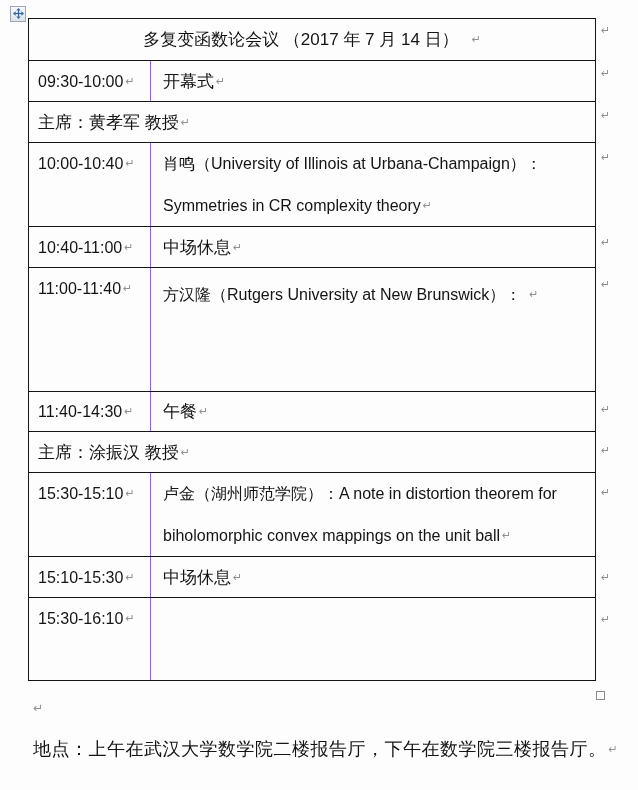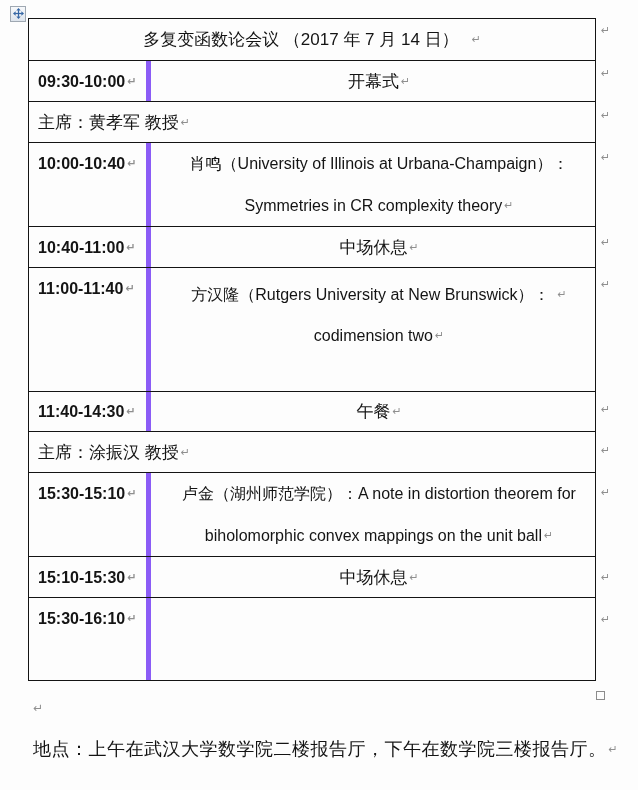--- a/index.html
+++ b/index.html
@@ -37,28 +37,27 @@
     font-size:17px; line-height:42px;
     white-space:nowrap;
   }
   .chair-cell {
     flex:1; padding-left:9px;
     font-size:17px; line-height:41px;
     white-space:nowrap;
   }
   .time-cell {
     flex:0 0 122px; width:122px;
-    border-right:5px solid #8b5cf6;
+    border-right:1px solid #8b5cf6;
     padding-left:9px;
     font-size:16px; line-height:42px;
     white-space:nowrap;
-    font-weight:bold;
   }
   .content-cell { flex:1; padding-left:12px; overflow:hidden; }
-  .line { height:42px; line-height:42px; font-size:16px; white-space:nowrap;text-align:center; }
+  .line { height:42px; line-height:42px; font-size:16px; white-space:nowrap; }
   .row-3l .line { height:41px; line-height:54px; }
   .cjk { font-size:17px; }
 
   
   .mark {
     font-family:"DejaVu Sans",sans-serif;
     color:#8f8f8f;
     font-size:11px;
     vertical-align:2px;
     margin-left:2px;
@@ -154,21 +153,20 @@
         <div class="line cjk"><span>中场休息</span><span class="mark">↵</span></div>
       </div>
     </div>
 
     <div class="t-row row-3l" style="height:124px">
       <div class="time-cell">
         <span>11:00-11:40</span><span class="mark">↵</span>
       </div>
       <div class="content-cell">
         <div class="line"><span>方汉隆（Rutgers University at New Brunswick）：</span><span class="mark space-mark">↵</span></div>
-        <div class="line"><span>codimension two</span><span class="mark">↵</span></div>
       </div>
     </div>
 
     <div class="t-row" style="height:40px">
       <div class="time-cell" style="line-height:40px">
         <span>11:40-14:30</span><span class="mark">↵</span>
       </div>
       <div class="content-cell">
         <div class="line cjk" style="height:40px;line-height:40px"><span>午餐</span><span class="mark">↵</span></div>
       </div>

